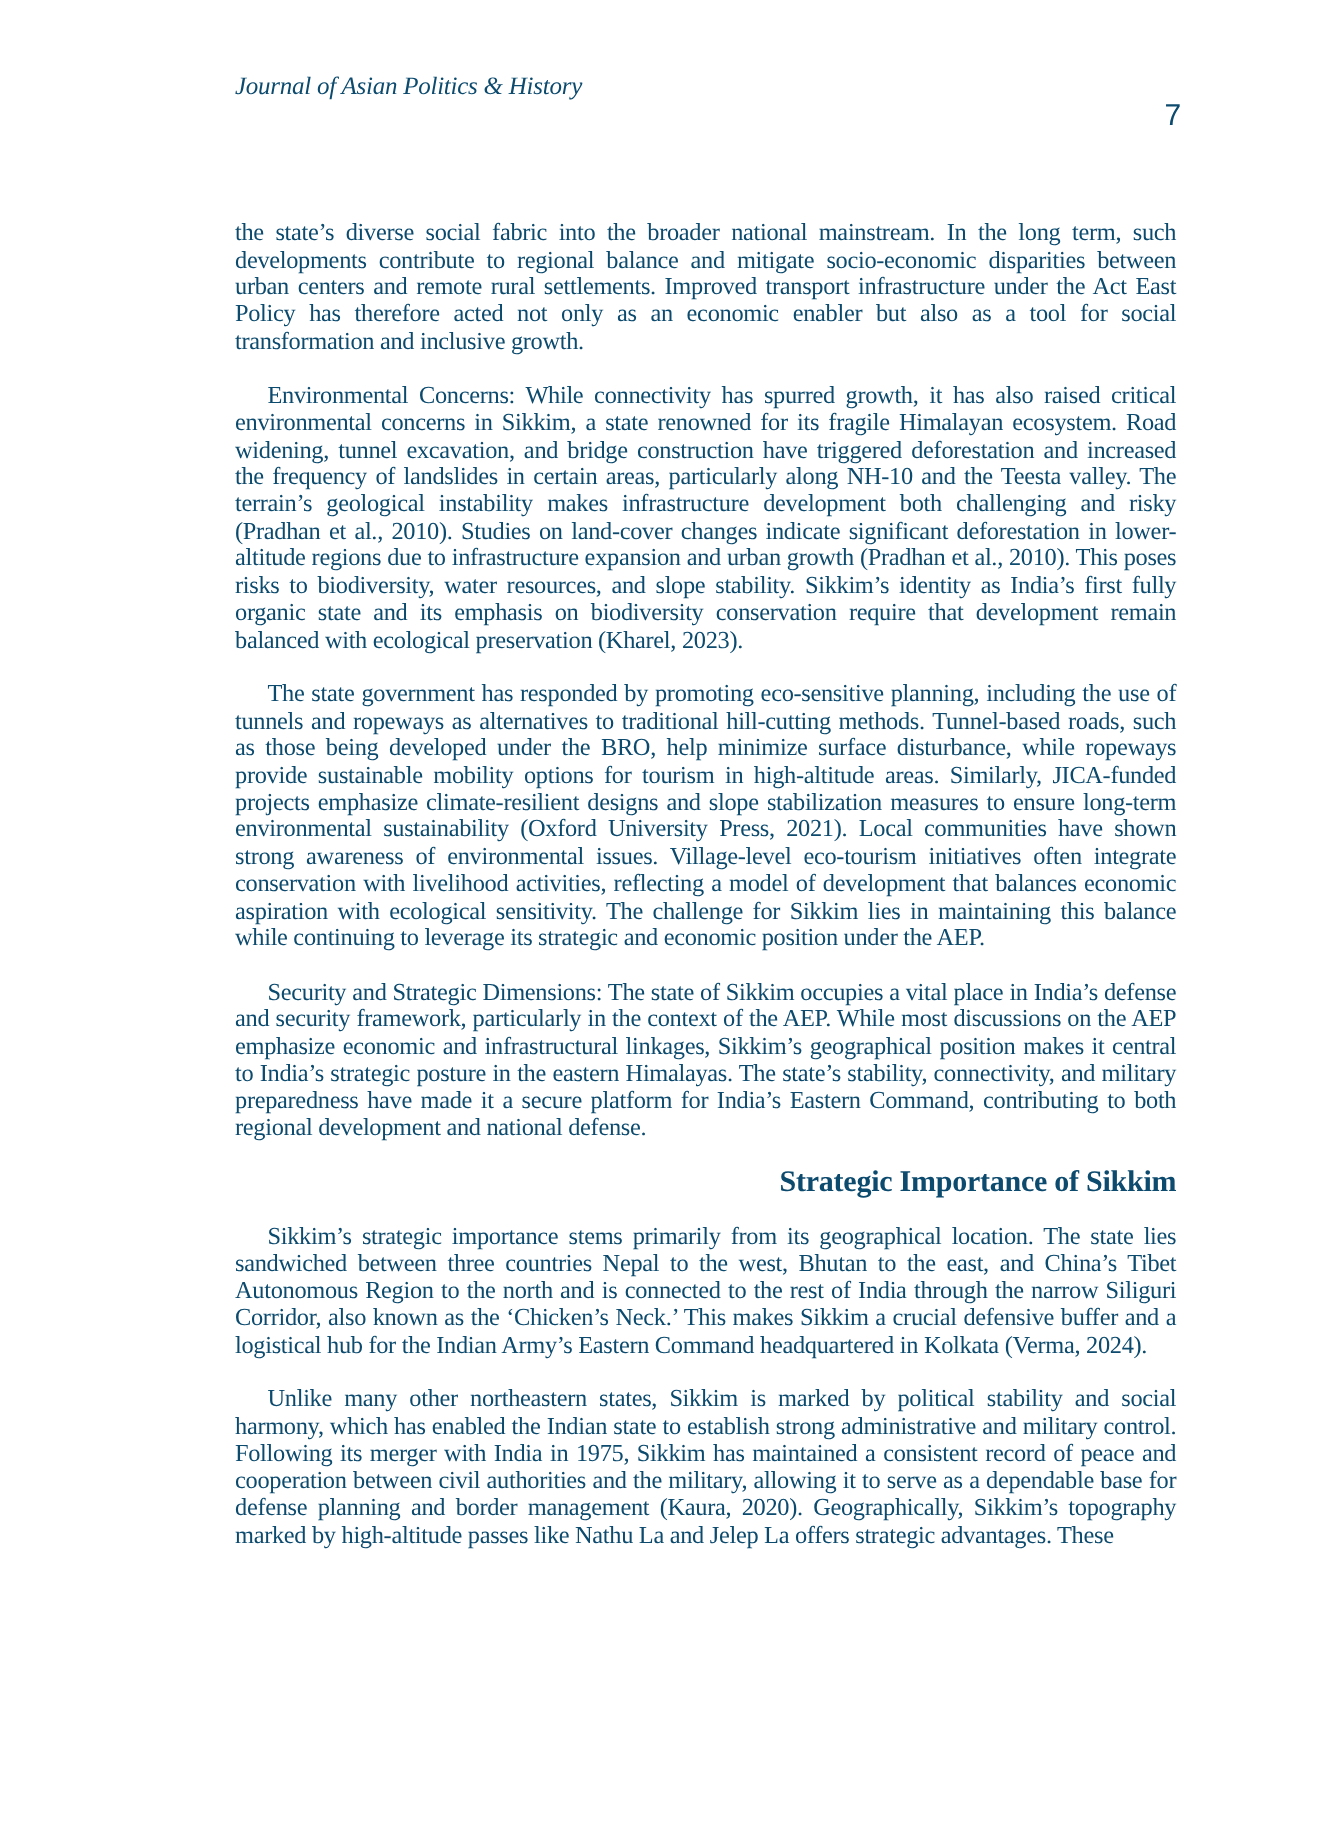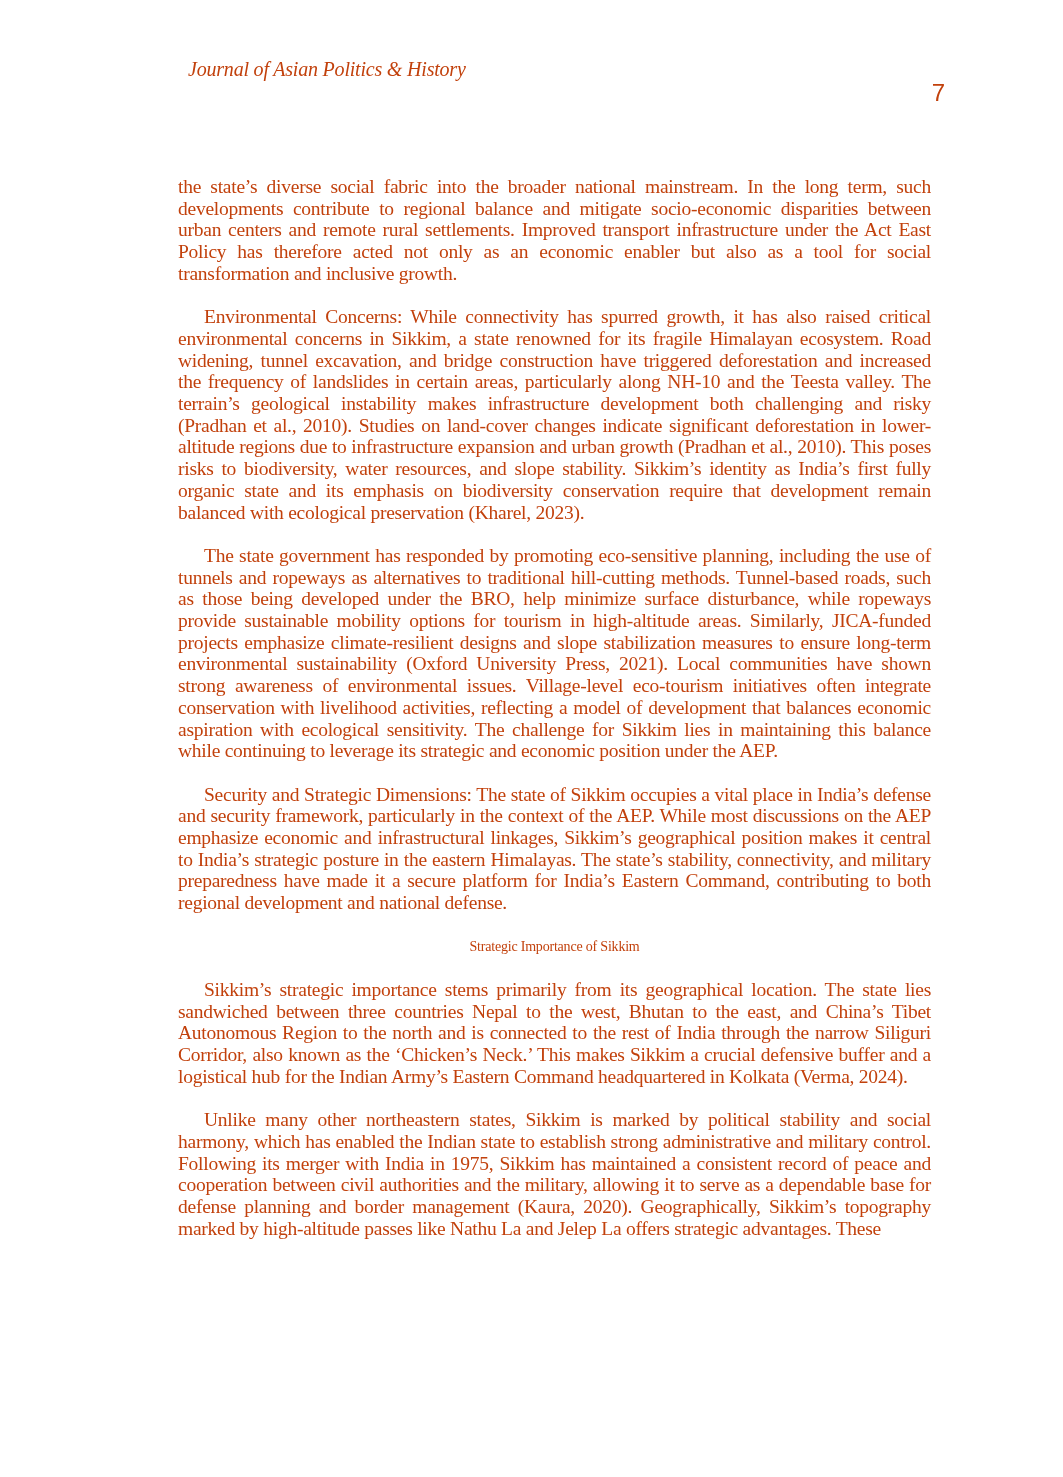--- a/index.html
+++ b/index.html
@@ -5,21 +5,21 @@
   html, body {
     margin: 0;
     padding: 0;
     background: #ffffff;
   }
   .page {
     position: relative;
     width: 1063px;
     height: 1477px;
     background: #ffffff;
-    color: #c2410c;
+    color: #0c4a6e;
     font-family: "Liberation Serif", "DejaVu Serif", serif;
     overflow: hidden;
   }
   .running-header {
     position: absolute;
     left: 188px;
     top: 58px;
     width: 757px;
   }
   .journal-title {
@@ -32,43 +32,43 @@
   .page-number {
     position: absolute;
     top: 22px;
     right: 0;
     font-family: "Liberation Sans", "DejaVu Sans", sans-serif;
     font-size: 24px;
     line-height: 26px;
   }
   .body-text {
     position: absolute;
-    left: 178px;
+    left: 188px;
     top: 176px;
     width: 753px;
     font-size: 19.5px;
     line-height: 21.7px;
     letter-spacing: -0.25px;
     text-align: justify;
   }
   .para {
     margin: 0 0 21.7px 0;
     text-indent: 26px;
   }
   .para.continuation {
     text-indent: 0;
   }
   .lead-italic {
   }
   .section-heading {
-    font-size: 14px;
-    font-weight: normal;
+    font-size: 24px;
+    font-weight: bold;
     line-height: 21.7px;
     margin: 0 0 21.7px 0;
-    text-align: center;
+    text-align: right;
     letter-spacing: -0.2px;
   }
 </style>
 </head>
 <body>
 
 <div class="page">
 
   <header class="running-header">
     <span class="journal-title">Journal of Asian Politics &amp; History</span>

